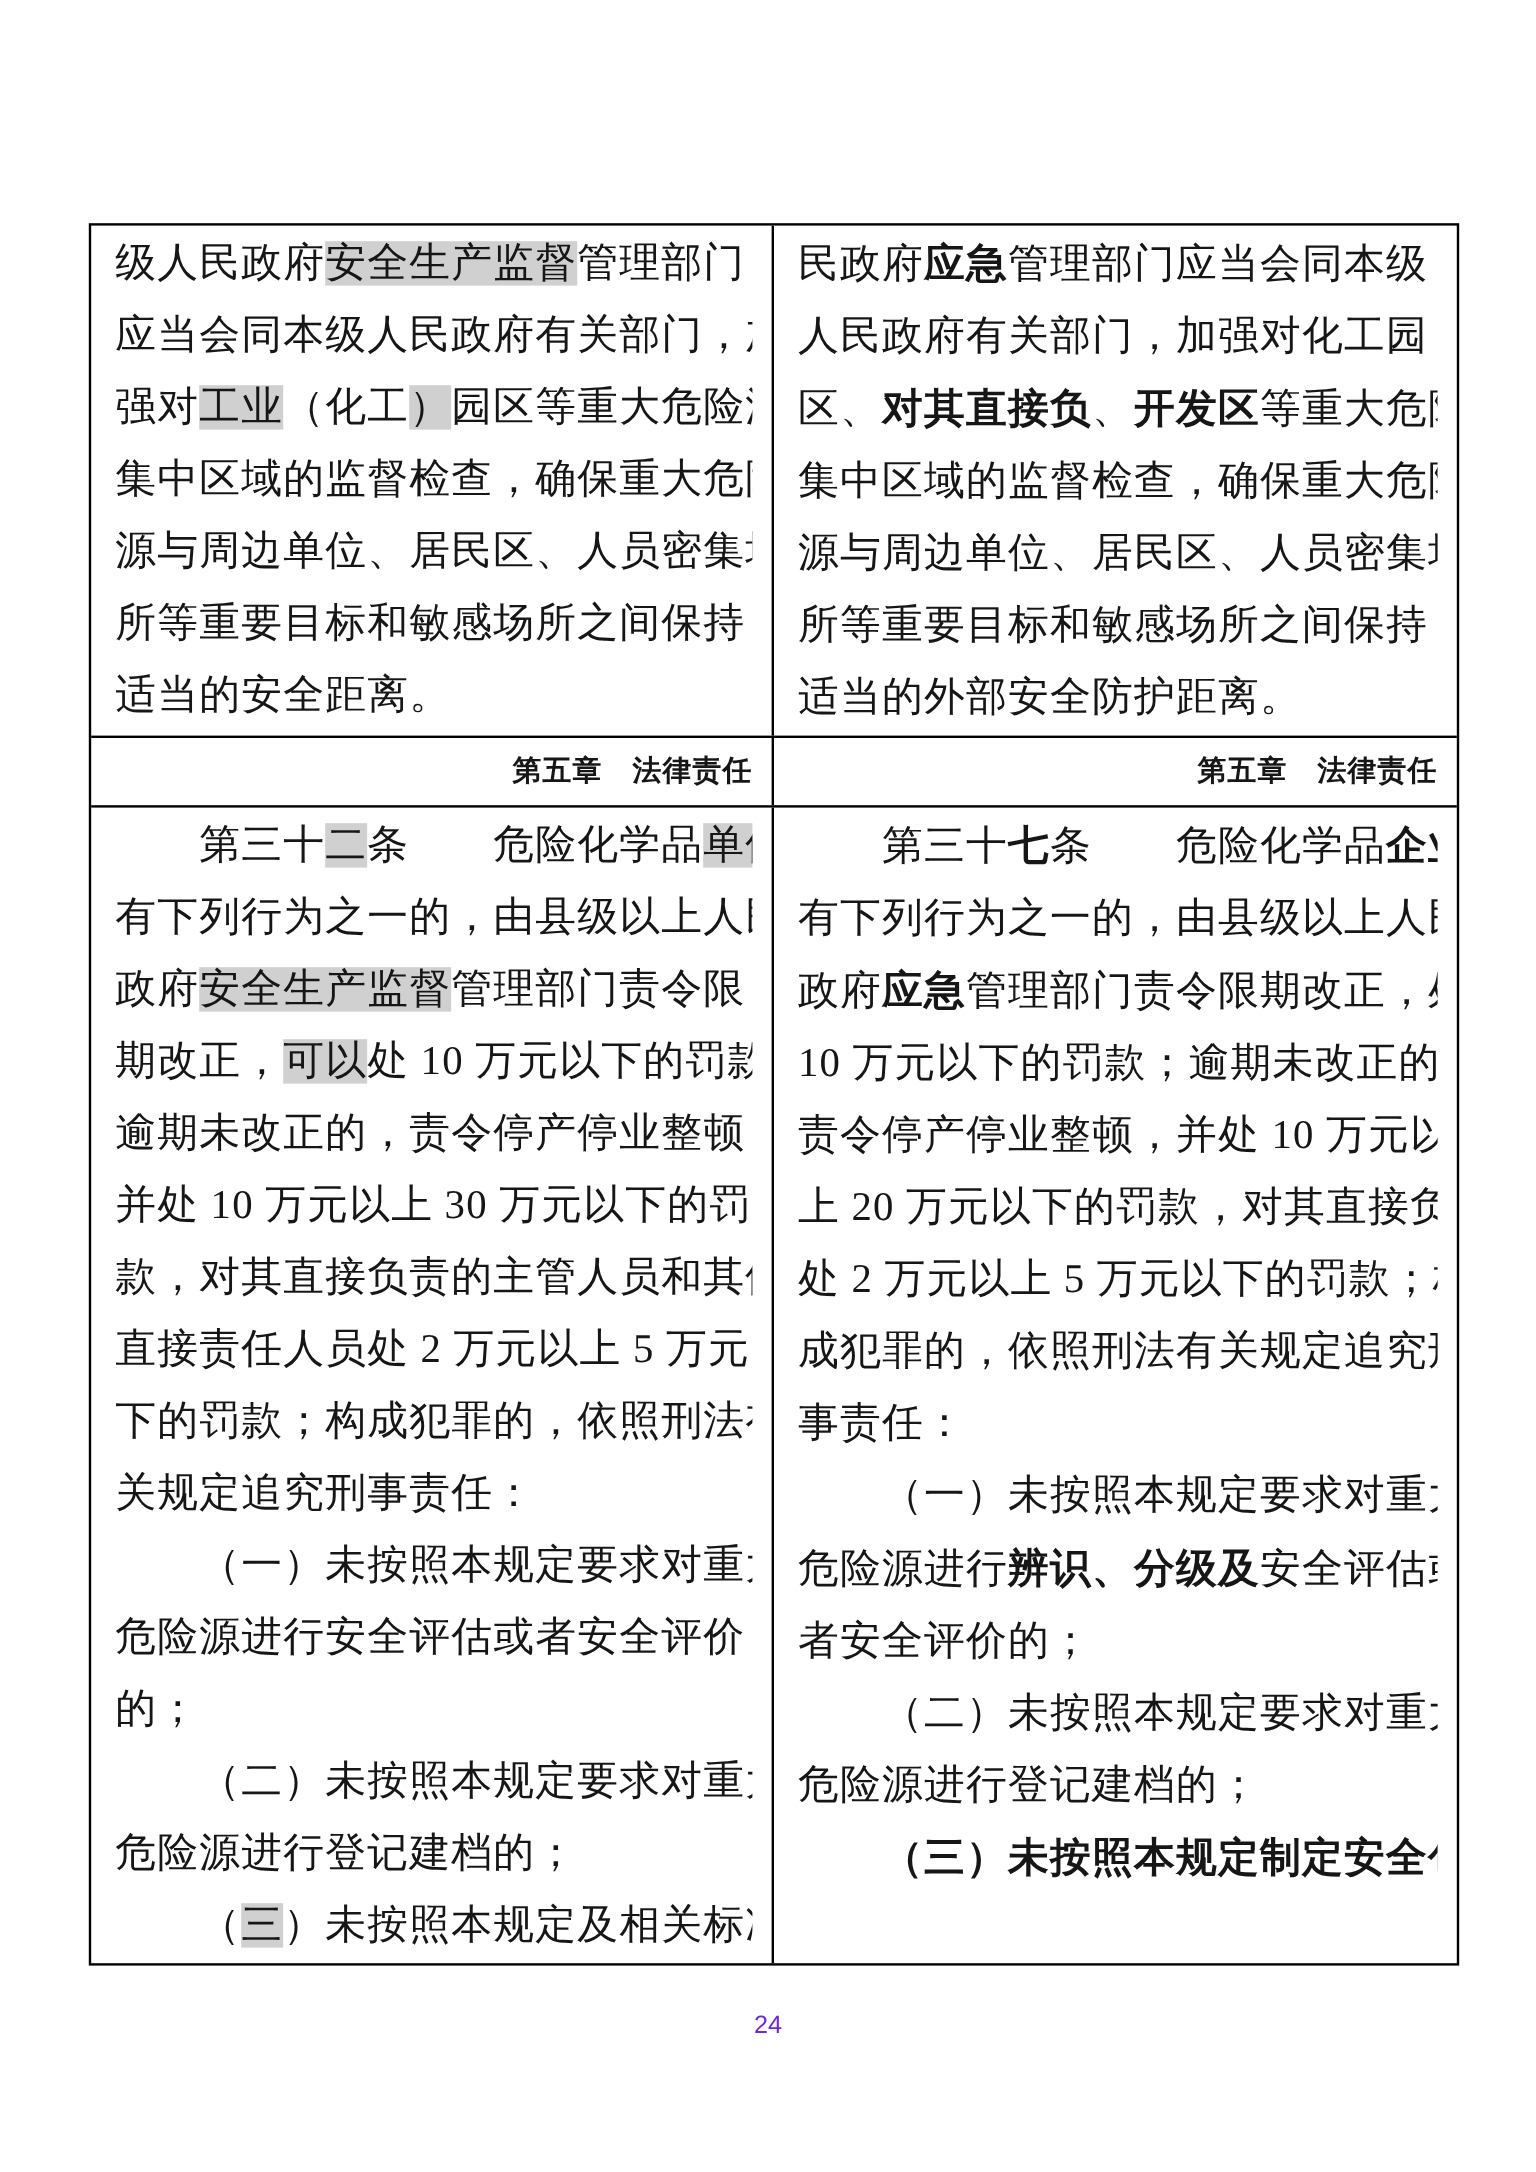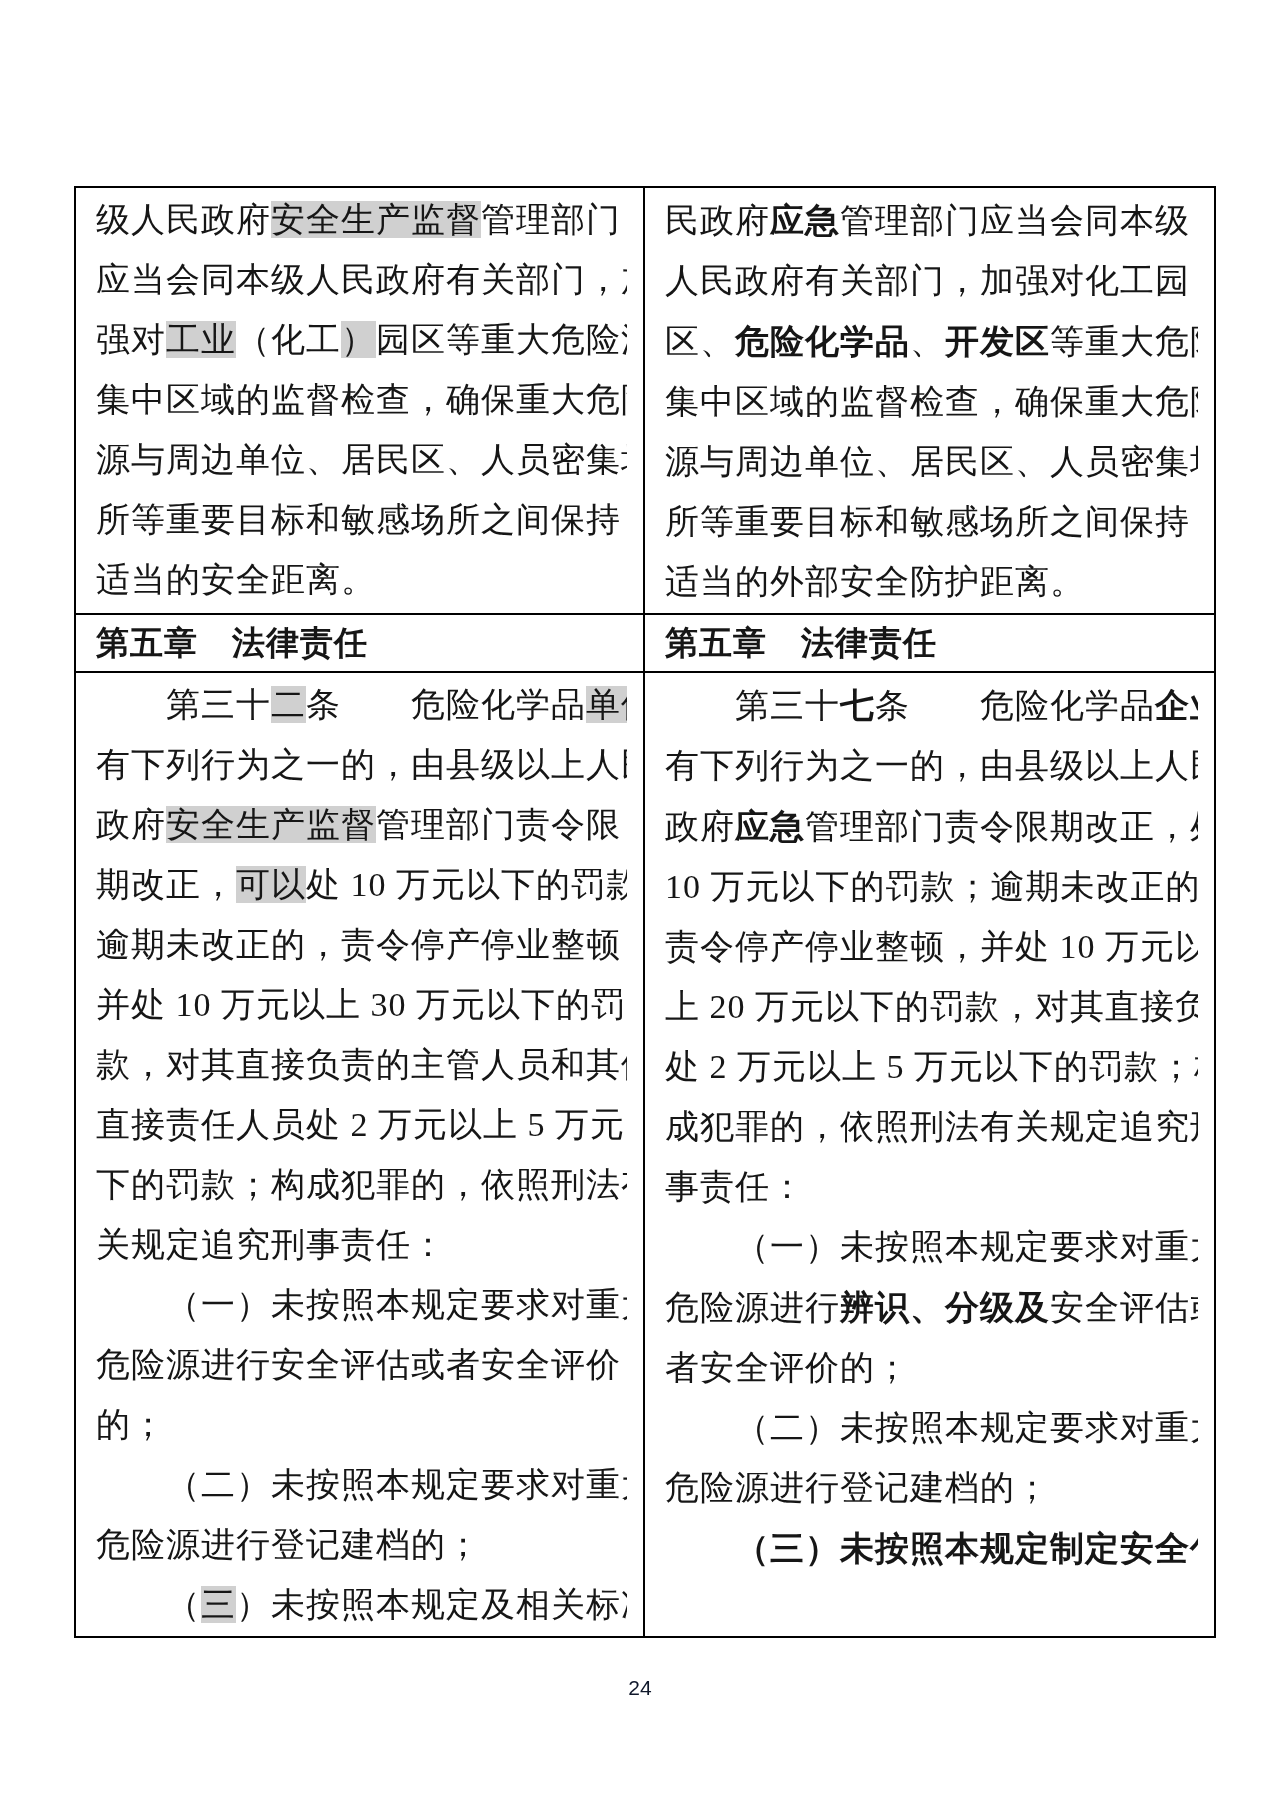--- a/index.html
+++ b/index.html
@@ -31,57 +31,57 @@
   }
   .t-cell-left{border-right:2px solid var(--brd,#000);width:569px;flex:none;}
   .t-cell-right{flex:1;border-radius:13px;}
   .t-line{
     white-space:nowrap;
     overflow:hidden;
     letter-spacing:1px;
   }
   .t-row-header .t-cell{
     padding-top:0;padding-bottom:0;
-    font-size:33px;
+    font-size:24px;
     line-height:56px;
     font-weight:bold;
-    text-align:left;
+    text-align:right;
   }
   .hl{background:var(--hl,#d0d0d0);}
   .b{
     font-weight:700;
     font-family:"Liberation Sans","DejaVu Sans",sans-serif;
   }
   .page-number{
     position:absolute;
     left:0;top:1676px;width:100%;
     text-align:center;
     font-family:"Liberation Sans","DejaVu Sans",sans-serif;
     font-size:21px;
-    color:#0f172a;
+    color:#6d28d9;
   }
 </style>
 </head>
 <body>
 
 <div class="doc-table">
     <div class="t-row">
       <div class="t-cell t-cell-left">
         <div class="t-line"><span>级人民政府</span><span class="hl">安全生产监督</span><span>管理部门</span></div>
         <div class="t-line"><span>应当会同本级人民政府有关部门，加</span></div>
         <div class="t-line"><span>强对</span><span class="hl">工业</span><span>（化工</span><span class="hl">）</span><span>园区等重大危险源</span></div>
         <div class="t-line"><span>集中区域的监督检查，确保重大危险</span></div>
         <div class="t-line"><span>源与周边单位、居民区、人员密集场</span></div>
         <div class="t-line"><span>所等重要目标和敏感场所之间保持</span></div>
         <div class="t-line"><span>适当的安全距离。</span></div>
       </div>
       <div class="t-cell t-cell-right">
         <div class="t-line"><span>民政府</span><span class="b">应急</span><span>管理部门应当会同本级</span></div>
         <div class="t-line"><span>人民政府有关部门，加强对化工园</span></div>
-        <div class="t-line"><span>区、</span><span class="b">危险化学品</span><span>、</span><span class="b">开发区</span><span>等重大危险源</span></div>
+        <div class="t-line"><span>区、</span><span class="b">对其直接负</span><span>、</span><span class="b">开发区</span><span>等重大危险源</span></div>
         <div class="t-line"><span>集中区域的监督检查，确保重大危险</span></div>
         <div class="t-line"><span>源与周边单位、居民区、人员密集场</span></div>
         <div class="t-line"><span>所等重要目标和敏感场所之间保持</span></div>
         <div class="t-line"><span>适当的外部安全防护距离。</span></div>
       </div>
     </div>
     <div class="t-row t-row-header">
       <div class="t-cell t-cell-left">
         <div class="t-line"><span>第五章　法律责任</span></div>
       </div>

